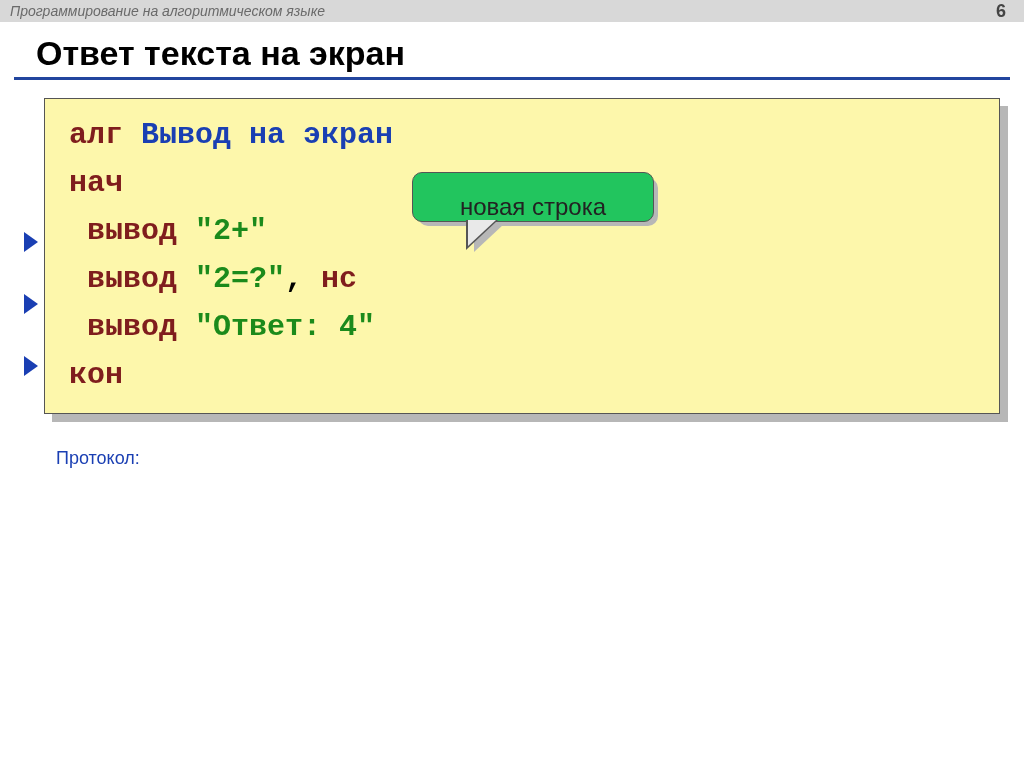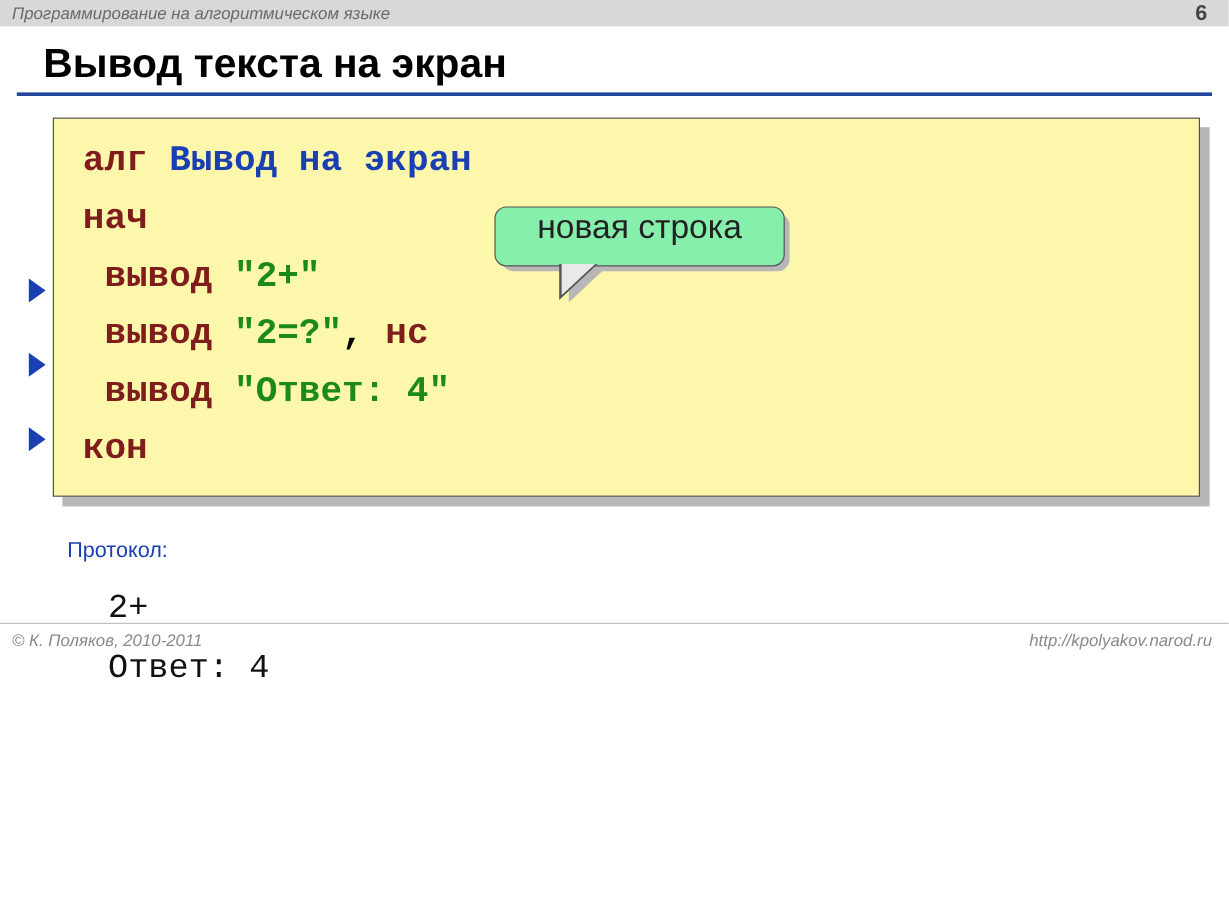--- a/index.html
+++ b/index.html
@@ -102,27 +102,27 @@
     position: absolute;
     left: 6px; top: 6px;
     width: 240px; height: 48px;
     background: #b7b7b7;
     border-radius: 10px;
   }
   .callout-box {
     position: relative;
     width: 240px;
     height: 48px;
-    background: #86efac;
+    background: #22c55e;
     border: 1.5px solid #555;
     border-radius: 10px;
     display: flex;
-    align-items: flex-start;
+    align-items: flex-end;
     justify-content: center;
-    font-size: 28px;
+    font-size: 24px;
     color: #222;
   }
   .callout-tail {
     position: absolute;
     left: 56px;
     bottom: -24px;
     width: 0; height: 0;
     border-left: 0 solid transparent;
     border-right: 28px solid transparent;
     border-top: 26px solid #e9e9e9;
@@ -182,21 +182,21 @@
 </head>
 <body>
 
 <div class="slide">
 
   <div class="topbar">
     <span>Программирование на алгоритмическом языке</span>
     <span class="pagenum">6</span>
   </div>
 
-  <div class="title">Вывод текста на экран</div>
+  <div class="title">Ответ текста на экран</div>
   <div class="title-underline"></div>
 
   <div class="bullets">
     <div class="bullet-row" style="margin-top:48px">
         <div class="bullet-tri"></div>
       </div>
     <div class="bullet-row" style="margin-top:-4px">
         <div class="bullet-tri"></div>
       </div>
     <div class="bullet-row" style="margin-top:-4px">
@@ -219,22 +219,16 @@
     <div class="callout-tail-shadow"></div>
     <div class="callout-tail-border"></div>
     <div class="callout-box">
       <span>новая строка</span>
     </div>
     <div class="callout-tail"></div>
   </div>
 
   <div class="protocol">
     <span class="protocol-label"><span>Протокол</span><span>:</span></span>
-    <div class="protocol-out"><span>2+</span>
-<span>Ответ: 4</span></div>
-  </div>
-
-  <div class="footer">
-    <span>© К. Поляков, 2010-2011</span>
-    <span>http://kpolyakov.narod.ru</span>
-  </div>
+  </div>
+
 
 </div>
 
 </body></html>

